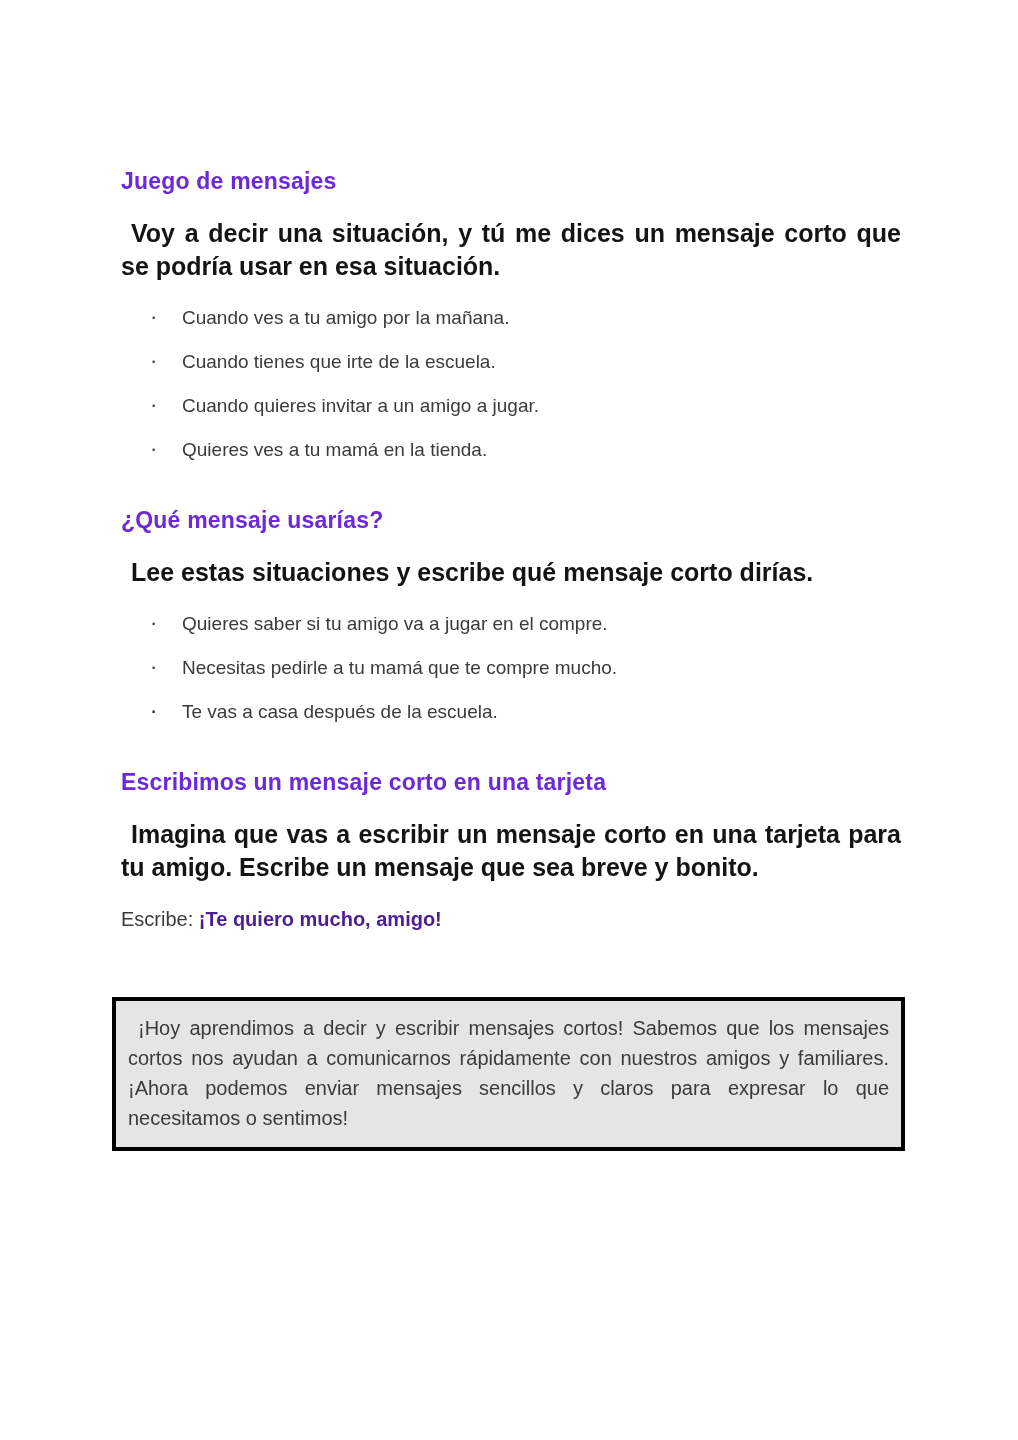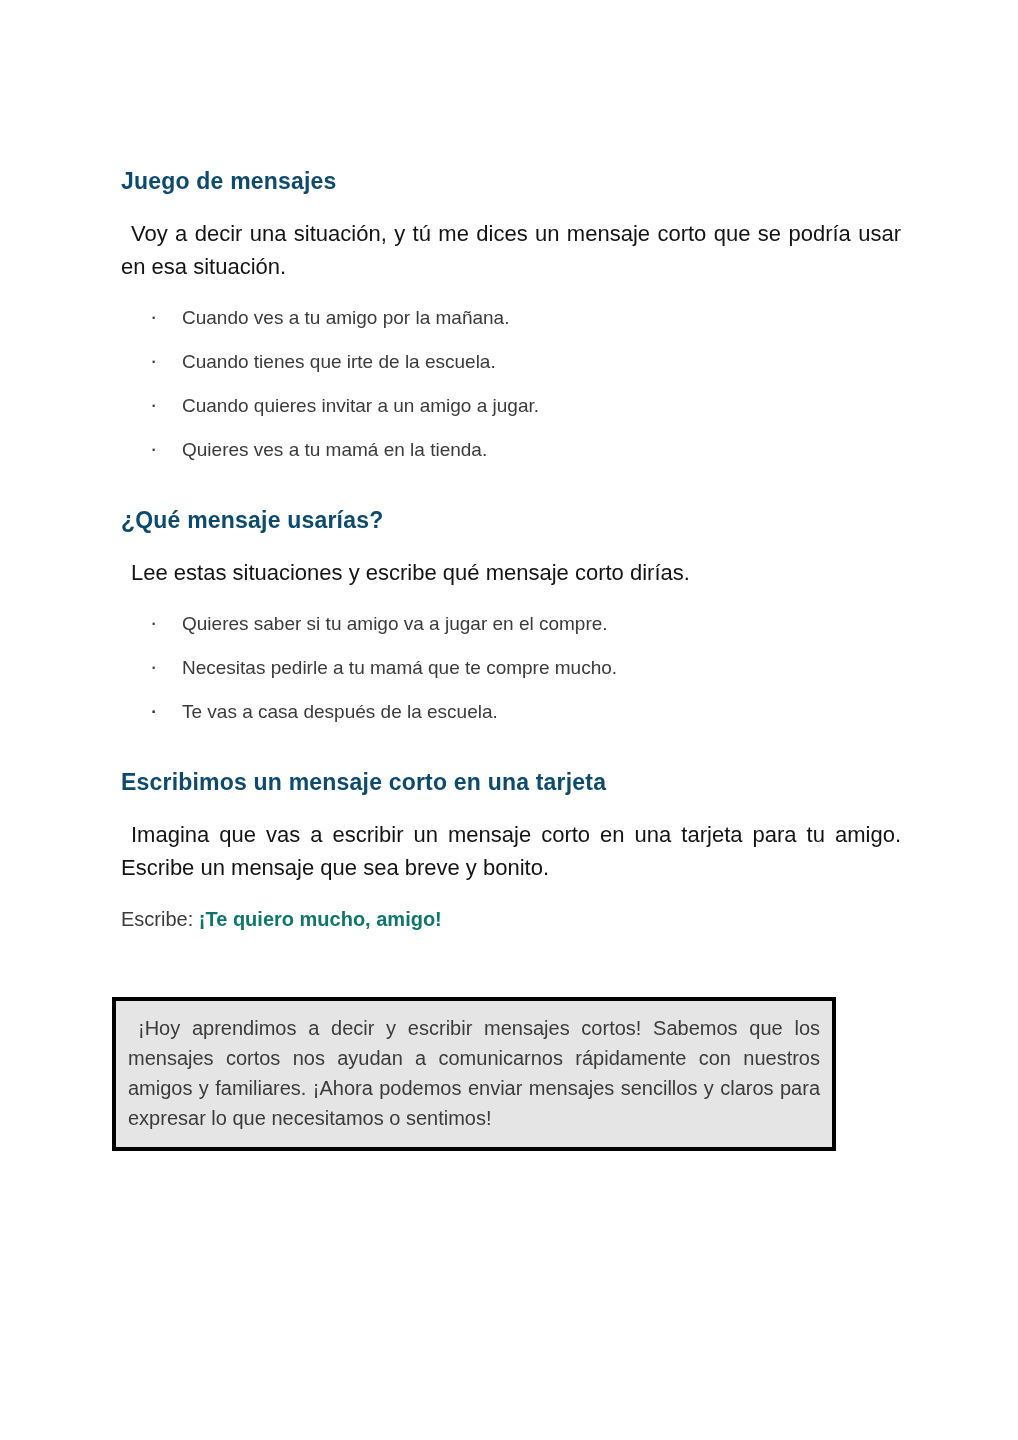--- a/index.html
+++ b/index.html
@@ -13,27 +13,27 @@
   }
   .page {
     position: absolute;
     top: 168px;
     left: 121px;
     width: 780px;
   }
   h1.section-heading {
     font-size: 23px;
     font-weight: bold;
-    color: #0c4a6e;
+    color: #6d28d9;
     letter-spacing: 0.2px;
     margin-bottom: 22px;
   }
   p.intro {
-    font-size: 22px;
-    font-weight: normal;
+    font-size: 25px;
+    font-weight: bold;
     color: #141414;
     line-height: 33px;
     text-align: justify;
     text-indent: 10px;
     margin-bottom: 24px;
   }
   ul.bullets {
     list-style: none;
     margin-bottom: 0;
   }
@@ -52,25 +52,25 @@
     font-size: 22px;
     color: #3b3b3b;
   }
   section.block { margin-bottom: 46px; }
   section.block.gap-lg { margin-bottom: 40px; }
   .example-line {
     font-size: 20px;
     color: #3b3b3b;
     margin-top: 14px;
   }
-  .example-line strong { color: #0f766e; font-weight: bold; }
+  .example-line strong { color: #4c1d95; font-weight: bold; }
   .summary-box {
     margin-top: 66px;
     margin-left: -9px;
-    width: 724px;
+    width: 793px;
     background: #e5e5e5;
     border: 4px solid #000000;
     padding: 12px 12px 14px 12px;
   }
   .summary-box p {
     font-size: 20px;
     line-height: 30px;
     color: #3b3b3b;
     text-align: justify;
     text-indent: 10px;

